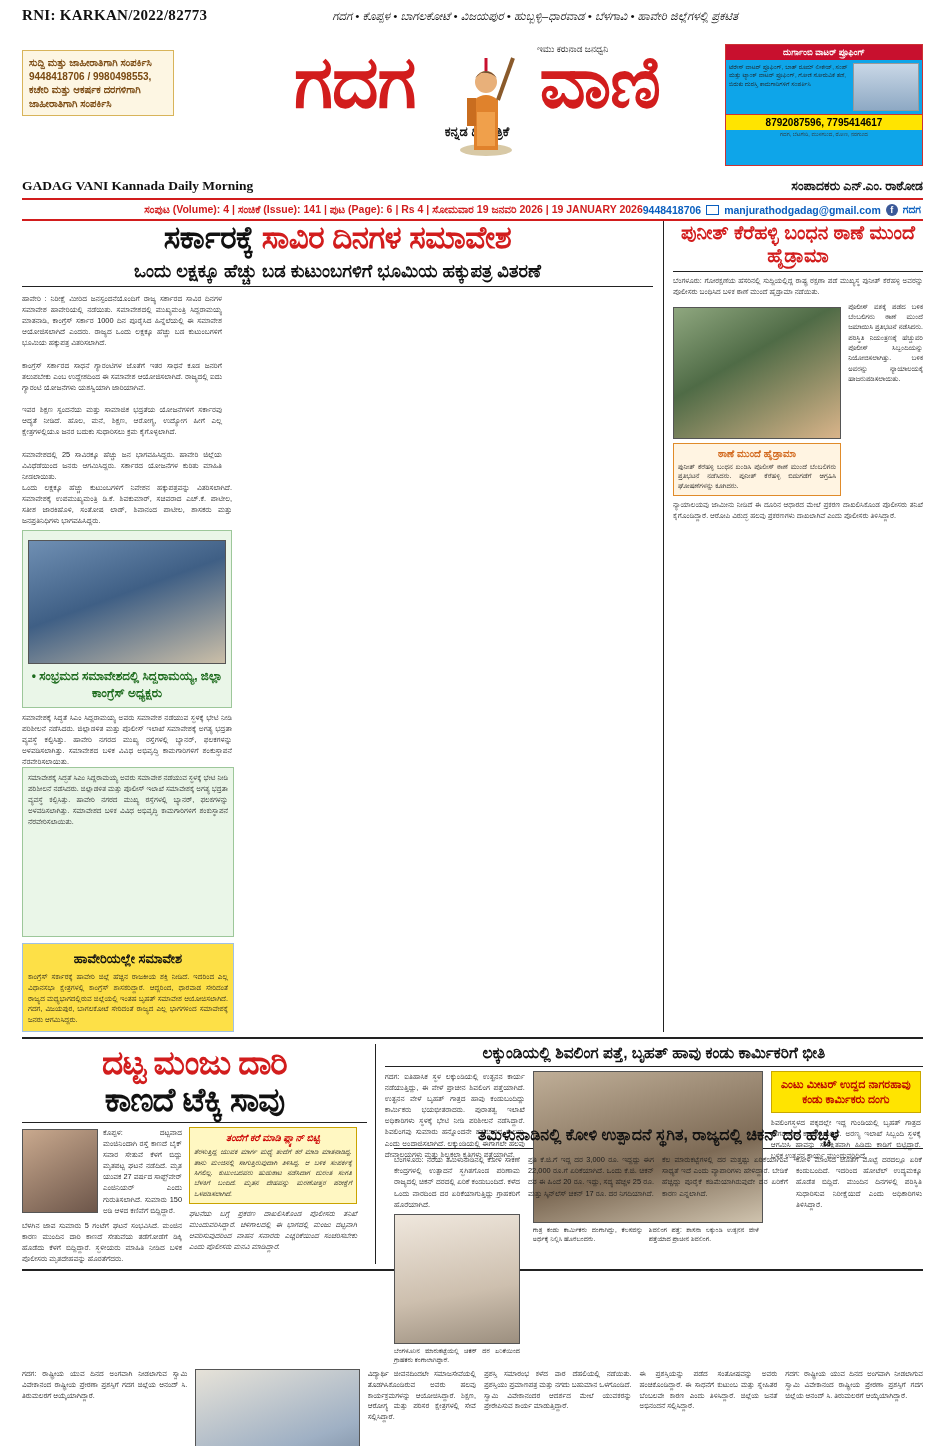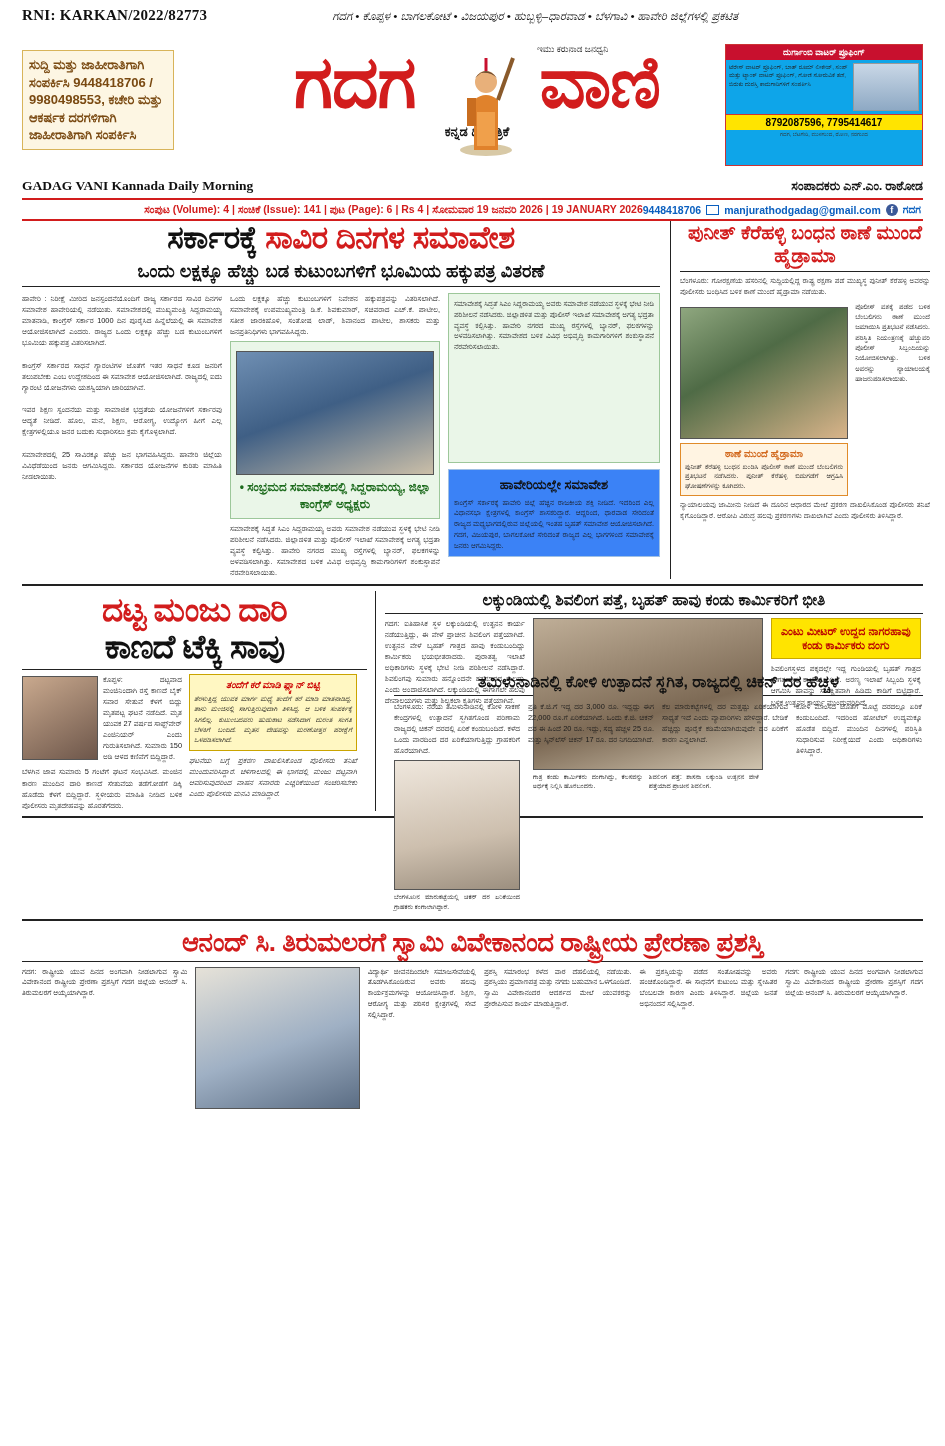--- a/index.html
+++ b/index.html
@@ -5,21 +5,21 @@
   html,body{margin:0;padding:0;background:#ffffff;}
   body{width:945px;height:1446px;font-family:"Liberation Sans",sans-serif;color:#111;overflow:hidden;}
   .page{position:relative;width:945px;height:1446px;background:#fff;padding:0;box-sizing:border-box;}
   .inner{position:absolute;left:22px;top:7px;width:901px;height:1418px;}
 
   
   .top-row{display:flex;justify-content:space-between;align-items:flex-start;font-size:13px;}
   .rni{font-family:"Liberation Serif",serif;font-weight:bold;font-size:15px;letter-spacing:.3px;}
   .district-line{font-size:11.5px;color:#111;margin-top:3px;}
   .masthead{position:relative;height:152px;}
-  .promo-box{position:absolute;left:0;top:26px;width:152px;border:1px solid #d8b45a;background:#fdf6e3;padding:5px 6px;box-sizing:border-box;font-size:13px;line-height:1.35;color:#7a4a12;font-weight:bold;}
+  .promo-box{position:absolute;left:0;top:26px;width:152px;border:1px solid #d8b45a;background:#fdf6e3;padding:5px 6px;box-sizing:border-box;font-size:10px;line-height:1.35;color:#7a4a12;font-weight:bold;}
   .title-wrap{position:absolute;left:215px;top:22px;width:480px;text-align:center;}
   .title-kn{font-size:72px;line-height:72px;font-weight:bold;color:#d21d1d;letter-spacing:-1px;font-family:"Liberation Sans",sans-serif;white-space:nowrap;}
   .title-sub{font-size:13px;color:#111;margin-top:6px;font-weight:bold;}
   .title-tag{position:absolute;left:300px;top:-2px;font-size:9px;color:#111;}
   .emblem{position:absolute;left:425px;top:14px;width:78px;height:118px;}
   .ad-box{position:absolute;right:0;top:20px;width:196px;height:120px;border:1px solid #c33;background:#0ea5e9;font-size:7px;overflow:hidden;}
   .ad-title{background:#c8102e;color:#fff;font-size:8.5px;text-align:center;font-weight:bold;padding:2px 0;}
   .ad-body{display:flex;padding:3px;gap:3px;}
   .ad-text{flex:1;font-size:6.2px;line-height:1.35;color:#222;}
   .ad-img{width:64px;height:46px;background:linear-gradient(180deg,#c9d7e6,#8ea9c4);border:1px solid #999;}
@@ -39,28 +39,28 @@
   .rule{border-top:1px solid #222;margin:4px 0;}
   .thickrule{border-top:2px solid #222;margin:5px 0;}
 
   .lead{display:flex;gap:10px;}
   .lead-left{width:640px;}
   .lead-right{width:250px;border-left:1px solid #222;padding-left:9px;}
 
   .headline-main{font-size:31px;line-height:34px;font-weight:bold;color:#d21d1d;text-align:center;letter-spacing:-.5px;}
   .headline-main .dark{color:#111;}
   .subhead{font-size:18px;line-height:22px;font-weight:bold;text-align:center;margin-top:5px;color:#111;}
-  .cols3{display:flex;gap:8px;margin-top:6px;}
+  .cols3{display:flex;margin-top:6px;flex-direction:column;}
   .col{font-size:7.4px;line-height:1.5;text-align:justify;color:#1a1a1a;}
   .c1{width:200px;} .c2{width:210px;} .c3{width:212px;}
   .photo{background:#9aa7b4;border:1px solid #555;}
   .photo.pol{height:122px;background:linear-gradient(160deg,#6f8fb3 0%,#3f5f85 45%,#cbbfa8 100%);margin:4px 0;}
   .greenbox{background:#eaf6e8;border:1px solid #9dc79a;padding:5px;font-size:7.2px;line-height:1.5;}
   .greenbox .cap{color:#1d6b1d;font-weight:bold;text-align:center;display:block;margin-top:4px;font-size:12px;}
-  .bluebox{background:#3b82f6;border:1px solid #9fc0e4;padding:5px;margin-top:6px;}
+  .bluebox{background:#fde047;border:1px solid #9fc0e4;padding:5px;margin-top:6px;}
   .box-h{font-size:13px;font-weight:bold;text-align:center;color:#111;margin-bottom:3px;}
 
   .rhead{font-size:19px;line-height:23px;font-weight:bold;color:#d21d1d;text-align:center;}
   .rbody{font-size:7.2px;line-height:1.5;text-align:justify;margin-top:4px;color:#1a1a1a;}
   .rphoto{height:130px;margin-top:5px;background:linear-gradient(150deg,#8fa77f 0%,#4f6b46 40%,#d9b48a 100%);border:1px solid #555;}
   .orangebox{border:1px solid #e08b2a;background:#fff4e2;padding:4px;margin-top:4px;}
   .orangebox .ttl{color:#d2691e;font-weight:bold;font-size:10px;text-align:center;}
   .orangebox .txt{font-size:6.8px;line-height:1.45;text-align:justify;margin-top:2px;}
   .two-sub{display:flex;gap:7px;margin-top:4px;}
 
@@ -286,23 +286,20 @@
         <div class="col">ಬೆಂಗಳೂರು: ನೆರೆಯ ತಮಿಳುನಾಡಿನಲ್ಲಿ ಕೋಳಿ ಸಾಕಣೆ ಕೇಂದ್ರಗಳಲ್ಲಿ ಉತ್ಪಾದನೆ ಸ್ಥಗಿತಗೊಂಡ ಪರಿಣಾಮ ರಾಜ್ಯದಲ್ಲಿ ಚಿಕನ್ ದರದಲ್ಲಿ ಏರಿಕೆ ಕಂಡುಬಂದಿದೆ. ಕಳೆದ ಒಂದು ವಾರದಿಂದ ದರ ಏರಿಕೆಯಾಗುತ್ತಿದ್ದು ಗ್ರಾಹಕರಿಗೆ ಹೊರೆಯಾಗಿದೆ.</div>
         <div class="chick" style="margin-top:4px;"></div>
         <div class="cap">ಬೆಂಗಳೂರಿನ ಮಾರುಕಟ್ಟೆಯಲ್ಲಿ ಚಿಕನ್ ದರ ಏರಿಕೆಯಿಂದ ಗ್ರಾಹಕರು ಕಂಗಾಲಾಗಿದ್ದಾರೆ.</div>
       </div>
       <div class="col" style="width:126px;">ಪ್ರತಿ ಕೆ.ಜಿ.ಗೆ ಇದ್ದ ದರ 3,000 ರೂ. ಇದ್ದದ್ದು ಈಗ 22,000 ರೂ.ಗೆ ಏರಿಕೆಯಾಗಿದೆ. ಒಂದು ಕೆ.ಜಿ. ಚಿಕನ್ ದರ ಈ ಹಿಂದೆ 20 ರೂ. ಇದ್ದು, ಸದ್ಯ ಹೆಚ್ಚಳ 25 ರೂ. ಮತ್ತು ಸ್ಕಿನ್‌ಲೆಸ್ ಚಿಕನ್ 17 ರೂ. ದರ ನಿಗದಿಯಾಗಿದೆ.</div>
       <div class="col" style="width:126px;">ಕೆಲ ಮಾರುಕಟ್ಟೆಗಳಲ್ಲಿ ದರ ಮತ್ತಷ್ಟು ಏರಿಕೆಯಾಗುವ ಸಾಧ್ಯತೆ ಇದೆ ಎಂದು ವ್ಯಾಪಾರಿಗಳು ಹೇಳಿದ್ದಾರೆ. ಬೇಡಿಕೆ ಹೆಚ್ಚಿದ್ದು ಪೂರೈಕೆ ಕಡಿಮೆಯಾಗಿರುವುದೇ ದರ ಏರಿಕೆಗೆ ಕಾರಣ ಎನ್ನಲಾಗಿದೆ.</div>
       <div class="col" style="width:126px;">ಕೋಳಿ ಮಾಂಸದ ಜೊತೆಗೆ ಮೊಟ್ಟೆ ದರದಲ್ಲೂ ಏರಿಕೆ ಕಂಡುಬಂದಿದೆ. ಇದರಿಂದ ಹೋಟೆಲ್ ಉದ್ಯಮಕ್ಕೂ ಹೊಡೆತ ಬಿದ್ದಿದೆ. ಮುಂದಿನ ದಿನಗಳಲ್ಲಿ ಪರಿಸ್ಥಿತಿ ಸುಧಾರಿಸುವ ನಿರೀಕ್ಷೆಯಿದೆ ಎಂದು ಅಧಿಕಾರಿಗಳು ತಿಳಿಸಿದ್ದಾರೆ.</div>
     </div>
   </div>
 
-  <div class="banner" style="margin-top:8px;">
-    <div class="banner-h">ಆನಂದ್ ಸಿ. ತಿರುಮಲರಗೆ ಸ್ವಾಮಿ ವಿವೇಕಾನಂದ ರಾಷ್ಟ್ರೀಯ ಪ್ರೇರಣಾ ಪ್ರಶಸ್ತಿ</div>
-  </div>
 
   <div class="bot">
     <div style="width:168px;">
       <div class="tiny">ಗದಗ: ರಾಷ್ಟ್ರೀಯ ಯುವ ದಿನದ ಅಂಗವಾಗಿ ನೀಡಲಾಗುವ ಸ್ವಾಮಿ ವಿವೇಕಾನಂದ ರಾಷ್ಟ್ರೀಯ ಪ್ರೇರಣಾ ಪ್ರಶಸ್ತಿಗೆ ಗದಗ ಜಿಲ್ಲೆಯ ಆನಂದ್ ಸಿ. ತಿರುಮಲರಗೆ ಆಯ್ಕೆಯಾಗಿದ್ದಾರೆ.</div>
     </div>
     <div class="award"></div>
     <div class="tiny" style="width:110px;">ವಿದ್ಯಾರ್ಥಿ ಜೀವನದಿಂದಲೇ ಸಮಾಜಸೇವೆಯಲ್ಲಿ ತೊಡಗಿಸಿಕೊಂಡಿರುವ ಅವರು ಹಲವು ಕಾರ್ಯಕ್ರಮಗಳನ್ನು ಆಯೋಜಿಸಿದ್ದಾರೆ. ಶಿಕ್ಷಣ, ಆರೋಗ್ಯ ಮತ್ತು ಪರಿಸರ ಕ್ಷೇತ್ರಗಳಲ್ಲಿ ಸೇವೆ ಸಲ್ಲಿಸಿದ್ದಾರೆ.</div>
     <div class="tiny" style="width:150px;">ಪ್ರಶಸ್ತಿ ಸಮಾರಂಭ ಕಳೆದ ವಾರ ದೆಹಲಿಯಲ್ಲಿ ನಡೆಯಿತು. ಪ್ರಶಸ್ತಿಯು ಪ್ರಮಾಣಪತ್ರ ಮತ್ತು ನಗದು ಬಹುಮಾನ ಒಳಗೊಂಡಿದೆ. ಸ್ವಾಮಿ ವಿವೇಕಾನಂದರ ಆದರ್ಶದ ಮೇಲೆ ಯುವಕರನ್ನು ಪ್ರೇರೇಪಿಸುವ ಕಾರ್ಯ ಮಾಡುತ್ತಿದ್ದಾರೆ.</div>
     <div class="tiny" style="width:140px;">ಈ ಪ್ರಶಸ್ತಿಯನ್ನು ಪಡೆದ ಸಂತೋಷವನ್ನು ಅವರು ಹಂಚಿಕೊಂಡಿದ್ದಾರೆ. ಈ ಸಾಧನೆಗೆ ಕುಟುಂಬ ಮತ್ತು ಸ್ನೇಹಿತರ ಬೆಂಬಲವೇ ಕಾರಣ ಎಂದು ತಿಳಿಸಿದ್ದಾರೆ. ಜಿಲ್ಲೆಯ ಜನತೆ ಅಭಿನಂದನೆ ಸಲ್ಲಿಸಿದ್ದಾರೆ.</div>
     <div class="tiny" style="width:140px;">ಗದಗ: ರಾಷ್ಟ್ರೀಯ ಯುವ ದಿನದ ಅಂಗವಾಗಿ ನೀಡಲಾಗುವ ಸ್ವಾಮಿ ವಿವೇಕಾನಂದ ರಾಷ್ಟ್ರೀಯ ಪ್ರೇರಣಾ ಪ್ರಶಸ್ತಿಗೆ ಗದಗ ಜಿಲ್ಲೆಯ ಆನಂದ್ ಸಿ. ತಿರುಮಲರಗೆ ಆಯ್ಕೆಯಾಗಿದ್ದಾರೆ.</div>

